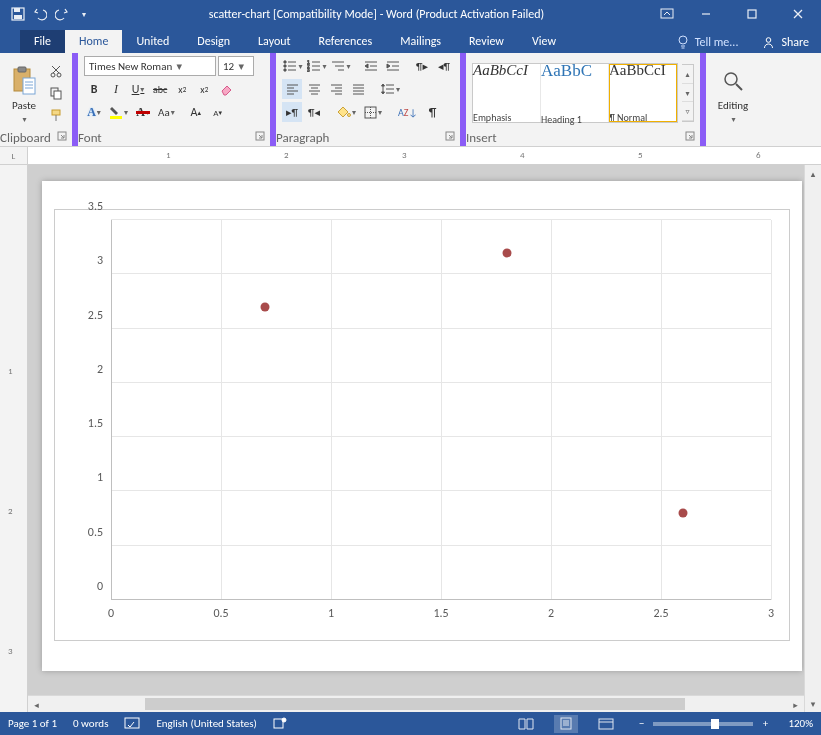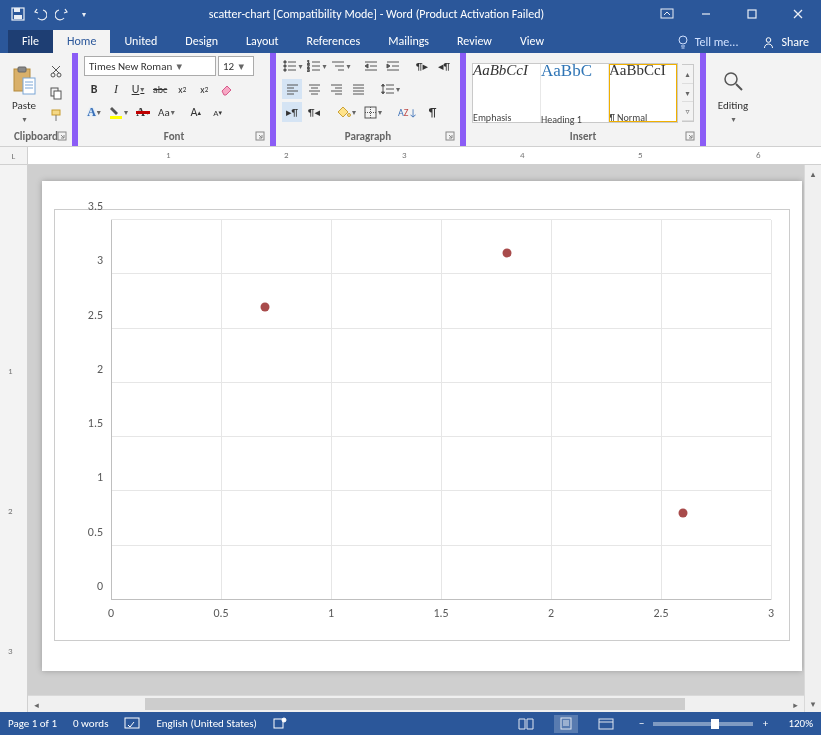--- a/index.html
+++ b/index.html
@@ -9,34 +9,34 @@
   .titlebar { height: 28px; background: #2b579a; color: #fff; display: flex; align-items: center; }
   .titlebar .qat { display: flex; align-items: center; gap: 6px; padding: 0 10px; }
   .titlebar .qat .ic { width: 16px; height:16px; display:flex;align-items:center;justify-content:center; color:#fff; opacity:.9;}
   .titlebar .title { flex: 1; text-align: center; font-size: 12px; white-space:nowrap; overflow:hidden;}
   .titlebar .wbtns { display:flex; align-items:center; gap:0; }
   .titlebar .wbtns .wb { width:46px; height:28px; display:flex; align-items:center; justify-content:center; color:#fff; opacity:.9;}
   .titlebar .wbtns .wb.ribbtn{ width:32px;}
   .titlebar svg { stroke:#fff; fill:none; }
 
   
-  .tabs { height: 25px; background: #2b579a; display:flex; align-items:flex-end; color:#fff; padding-left:8px; position:relative;}
+  .tabs { height: 25px; background: #2b579a; display:flex; align-items:flex-end; color:#fff; padding-left:20px; position:relative;}
   .tabs .tab { padding: 4px 14px 5px; font-size: 12px; cursor:default;}
   .tabs .tab.active { background:#f3f3f3; color:#2b579a; }
   .tabs .tab.file { background:#1e3e73; }
   .tabs .spacer{flex:1;}
   .tabs .tell, .tabs .share{ display:flex; align-items:center; gap:6px; padding:4px 12px; font-size:12px;}
   .tabs .tell{ color:#cfe0ff;}
   .tabs .share{}
 
   
   .ribbon { height: 94px; background:#f3f3f3; border-bottom:1px solid #d0d0d0; display:flex; }
   .group { border-right:6px solid #8b5cf6; display:flex; flex-direction:column; }
   .group .body { flex:1; display:flex; align-items:center; padding:3px 6px 0 6px; gap:4px; }
-  .group .label { height:16px; font-size:11px; color:#666; text-align:center; position:relative;font-weight:bold;}
+  .group .label { height:16px; font-size:13px; color:#666; position:relative;}
   .group .label .dlg { position:absolute; right:3px; top:1px; width:12px; height:12px; }
   .bigbtn { width:42px; display:flex; flex-direction:column; align-items:center; gap:2px; padding:2px 2px 0;}
   .bigbtn .ic { width:32px;height:32px; display:flex;align-items:center;justify-content:center;}
   .bigbtn .lbl { font-size:11px; color:#333;}
   .col { display:flex; flex-direction:column; gap:2px; justify-content:center;}
   .row { display:flex; align-items:center; gap:2px;}
   .smbtn { min-width:20px; height:20px; display:flex; align-items:center; justify-content:center; border:1px solid transparent; padding:0 2px;}
   .combo { height:20px; background:#fff; border:1px solid #ababab; display:flex; align-items:center; padding:0 2px 0 4px; font-size:11px; }
   .combo .dd{ width:14px; text-align:center; color:#666;}
   .fontname{ width:132px;}

